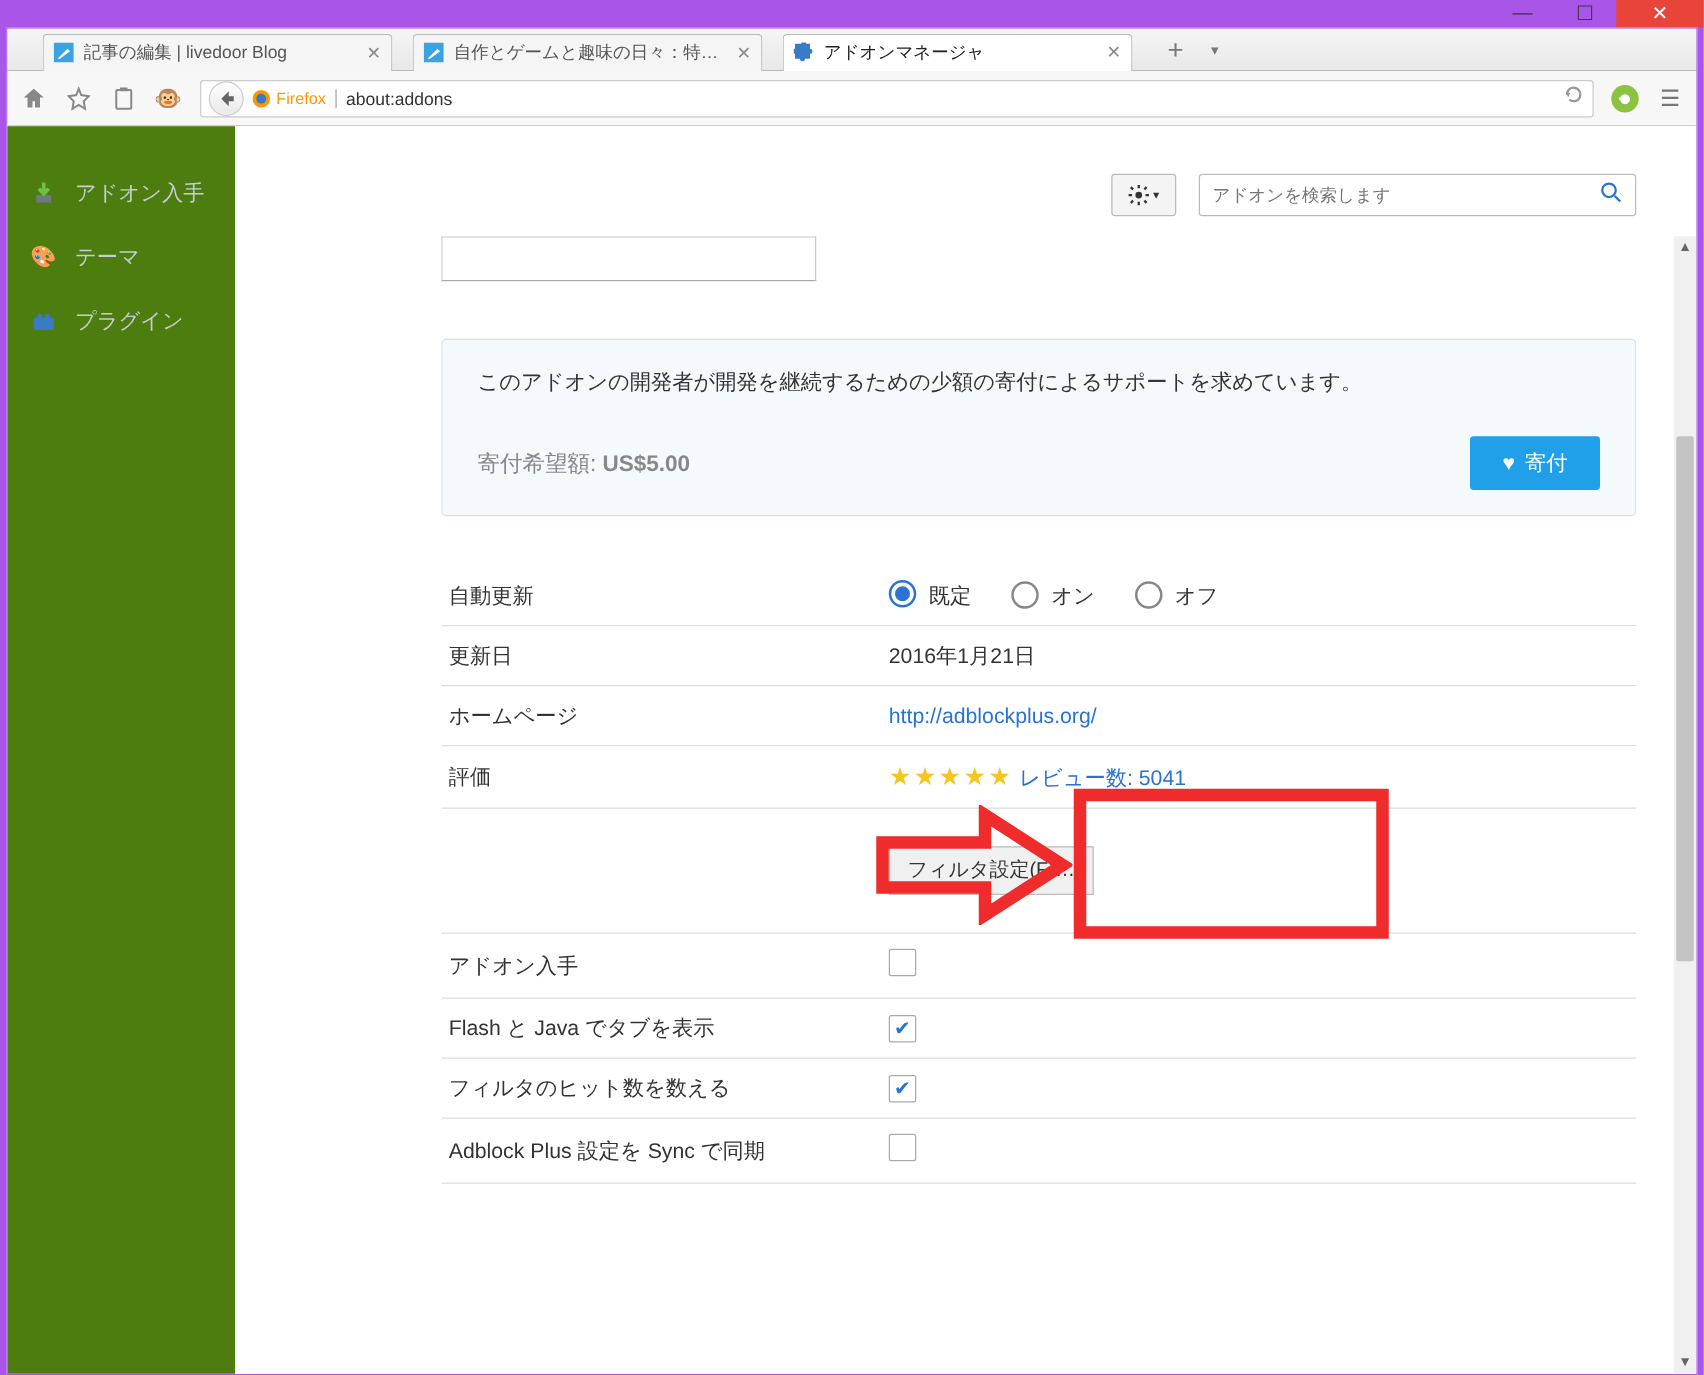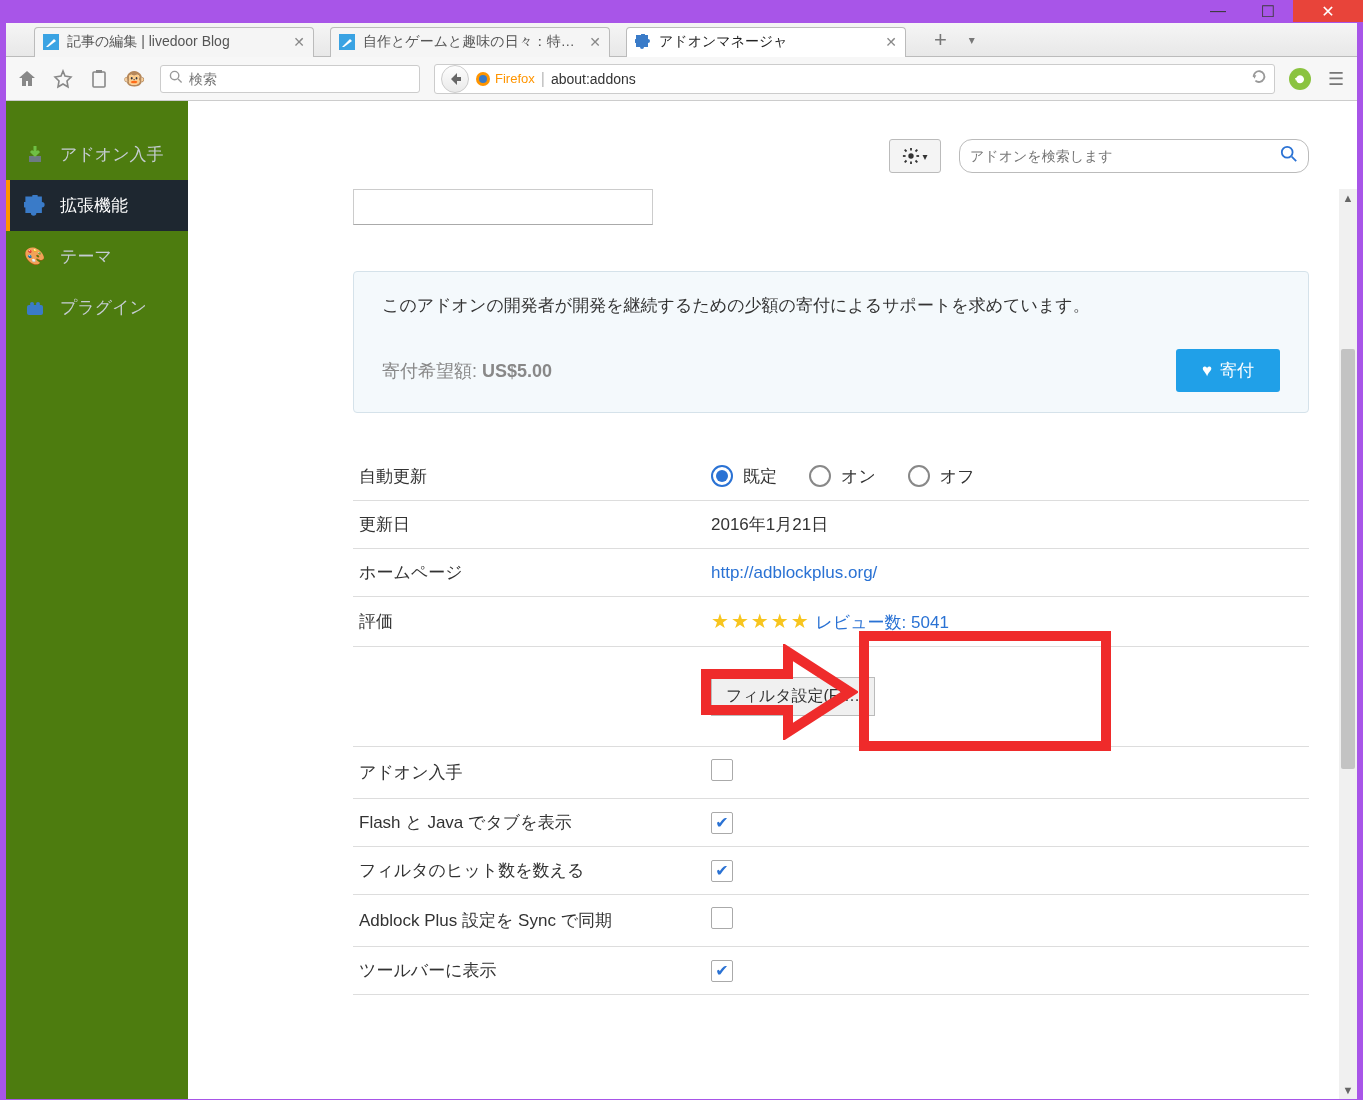--- a/index.html
+++ b/index.html
@@ -218,21 +218,21 @@
     border-radius: 3px;
     background: #f4f4f4;
     display:flex; align-items:center; justify-content:center;
     color:#333;
     gap:2px;
   }
   .addon-search {
     width: 350px;
     height: 34px;
     border: 1px solid #bbb;
-    border-radius: 13px;
+    border-radius: 3px;
     display:flex; align-items:center;
     padding: 0 10px;
     color:#888;
   }
   .addon-search input {
     border:none; outline:none; flex:1; font-size:14px;
   }
   .addon-search .mag { color:#2a72d4; font-size:18px; }
 
   .main-inner {
@@ -429,29 +429,20 @@
         </svg>
     </span>
     <span class="toolbar-icon">
       <svg width="20" height="20" viewBox="0 0 20 20">
           <rect x="4" y="3" width="12" height="15" rx="1" fill="none" stroke="#888" stroke-width="1.6"></rect>
           <rect x="7" y="1" width="6" height="3" fill="#888"></rect>
         </svg>
     </span>
     <span class="toolbar-icon" style="font-size:18px">🐵</span>
 
-    <div class="search-box">
-      <span>
-        <svg width="14" height="14" viewBox="0 0 20 20">
-            <circle cx="8" cy="8" r="6" fill="none" stroke="#999" stroke-width="2"></circle>
-            <line x1="13" y1="13" x2="18" y2="18" stroke="#999" stroke-width="2"></line>
-          </svg>
-      </span>
-      <input type="text" placeholder="検索" style="">
-    </div>
 
     <div class="url-bar">
       <span class="back-btn">
         <svg width="16" height="16" viewBox="0 0 16 16">
             <path fill="#666" d="M10 2 L4 8 L10 14 L10 10 L14 10 L14 6 L10 6 Z"></path>
           </svg>
       </span>
       <span class="url-firefox">
         <svg width="16" height="16" viewBox="0 0 16 16">
             <circle cx="8" cy="8" r="7" fill="#ff9500"></circle>
@@ -482,28 +473,20 @@
 
     <div class="sidebar">
       <div class="sidebar-item">
         <span class="sidebar-icon">
           <svg width="22" height="22" viewBox="0 0 22 22">
               <rect x="5" y="12" width="12" height="6" fill="#6d7a84"></rect>
               <path fill="#6fbf44" d="M11 2 L11 10 M7 7 L11 11 L15 7" stroke="#6fbf44" stroke-width="3"></path>
             </svg>
         </span>
         <span>アドオン入手</span>
-      </div>
-      <div class="sidebar-item active">
-        <span class="sidebar-icon">
-          <svg width="22" height="22" viewBox="0 0 16 16">
-              <path fill="#3a7bc8" d="M6 1a2 2 0 0 1 4 0h3v4a2 2 0 1 1 0 4v4H9a2 2 0 1 1-4 0H1V9a2 2 0 1 1 0-4V1h5z"></path>
-            </svg>
-        </span>
-        <span>拡張機能</span>
       </div>
       <div class="sidebar-item">
         <span class="sidebar-icon">🎨</span>
         <span>テーマ</span>
       </div>
       <div class="sidebar-item">
         <span class="sidebar-icon">
           <svg width="22" height="22" viewBox="0 0 22 22">
               <rect x="3" y="8" width="16" height="10" rx="2" fill="#3a7bc8"></rect>
               <circle cx="8" cy="7" r="2" fill="#3a7bc8"></circle>
@@ -561,21 +544,21 @@
             </button>
           </div>
         </div>
 
         <table class="settings-table">
           <tbody>
               <tr>
             <td class="label-cell">自動更新</td>
             <td class="value-cell">
               <div class="radio-group">
-                <span style="display:flex;align-items:flex-end;gap:10px">
+                <span style="display:flex;align-items:flex-start;gap:10px">
                   <span class="radio checked"></span>
                   <span>既定</span>
                 </span>
                 <span style="display:flex;align-items:center;gap:10px">
                   <span class="radio"></span>
                   <span>オン</span>
                 </span>
                 <span style="display:flex;align-items:center;gap:10px">
                   <span class="radio"></span>
                   <span>オフ</span>
@@ -615,24 +598,20 @@
             <td class="value-cell"><span class="checkbox">✔</span></td>
           </tr>
           <tr>
             <td class="label-cell">フィルタのヒット数を数える</td>
             <td class="value-cell"><span class="checkbox">✔</span></td>
           </tr>
           <tr>
             <td class="label-cell">Adblock Plus 設定を Sync で同期</td>
             <td class="value-cell"><span class="checkbox"></span></td>
           </tr>
-          <tr>
-            <td class="label-cell">ツールバーに表示</td>
-            <td class="value-cell"><span class="checkbox">✔</span></td>
-          </tr>
         </tbody>
           </table>
 
         <div class="callout-rect"></div>
         <div class="callout-arrow">
           <svg width="160" height="96" viewBox="0 0 160 96">
             <path d="M8 30 H90 V8 L152 48 L90 88 V66 H8 Z" fill="none" stroke="#ef2b2b" stroke-width="10" stroke-linejoin="miter"></path>
           </svg>
         </div>
       </div>

